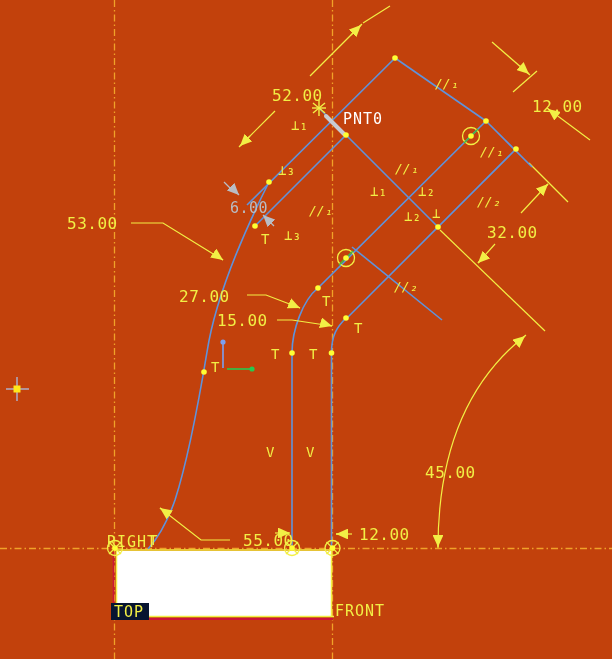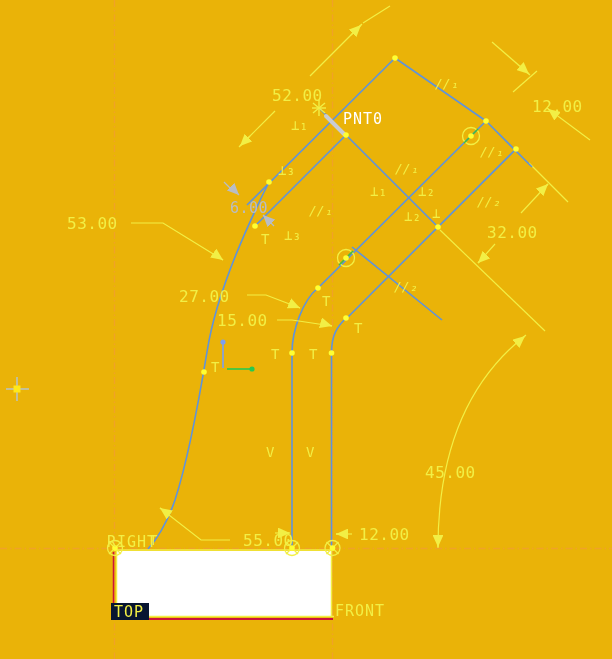--- a/index.html
+++ b/index.html
@@ -1,16 +1,16 @@
 <!DOCTYPE html>
 <html><head>
 <meta charset="utf-8">
 <style>
   html,body{margin:0;padding:0;background:#081531;}
-  .canvas{position:relative;width:612px;height:659px;background:#eab308;overflow:hidden;
+  .canvas{position:relative;width:612px;height:659px;background:#c2410c;overflow:hidden;
           font-family:"DejaVu Sans Mono",monospace;}
   svg text{font-family:"DejaVu Sans Mono",monospace;}
   .dim{fill:#f2ef45;font-size:16px;letter-spacing:0.5px;}
   .weak{fill:#b9bdc4;font-size:15px;letter-spacing:0.5px;}
   .cons{fill:#f2ef45;font-size:14px;}
   .consI{fill:#f2ef45;font-size:13px;font-style:italic;}
   .white-lab{fill:#ffffff;font-size:15px;letter-spacing:1px;}
   .datum-lab{fill:#f2ef45;font-size:15px;letter-spacing:1px;}
 </style>
 </head>

